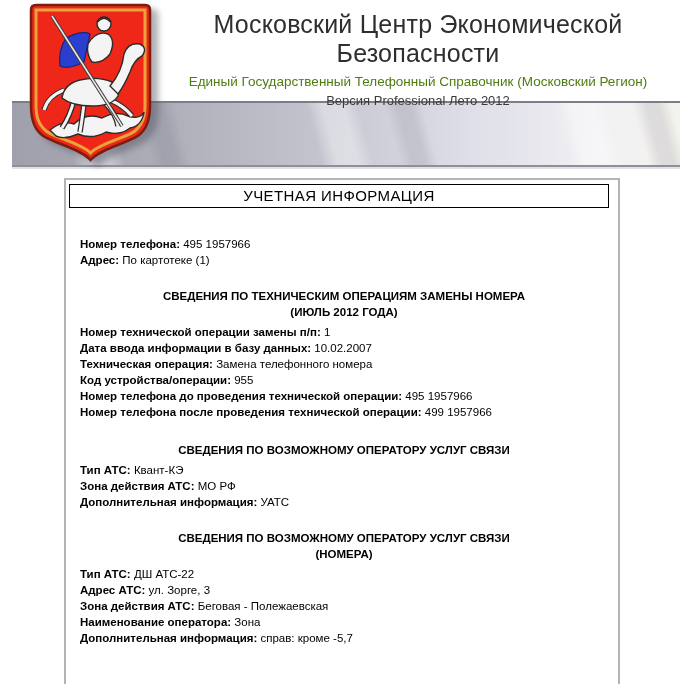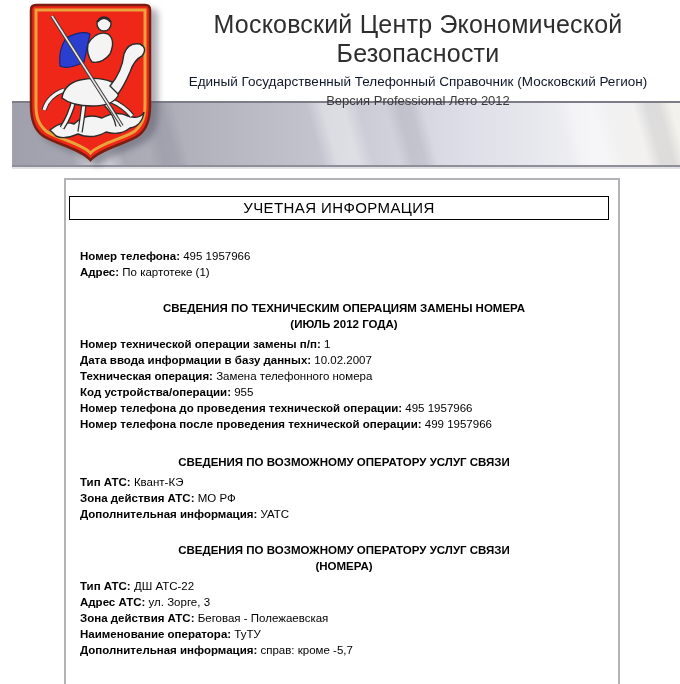--- a/index.html
+++ b/index.html
@@ -30,31 +30,31 @@
   }
   .emblem{
     position:absolute;left:28px;top:2px;width:125px;height:160px;
     filter:drop-shadow(7px 5px 3px rgba(80,80,95,.45));
   }
   .header-text{
     position:absolute;left:158px;right:2px;top:10px;
     text-align:center;color:#333;
   }
   .header-title{font-size:25px;font-weight:400;color:#2e2e2e;letter-spacing:.2px;margin:0 0 6px 0;}
-  .header-sub{font-size:13.5px;color:#0f172a;margin:0 0 4px 0;}
+  .header-sub{font-size:13.5px;color:#4d7c0f;margin:0 0 4px 0;}
   .header-ver{font-size:13px;color:#3a3a3a;margin:4px;}
 
   
   .doc{
     position:absolute;left:64px;top:178px;width:552px;height:520px;
     background:#fff;border:2px solid #b4b4b8;
     color:#000;
   }
   .doc-title-box{
-    margin:16px 9px 0 3px;height:22px;
+    margin:4px 9px 0 3px;height:22px;
     border:1px solid #000;
     text-align:center;line-height:22px;
     font-size:15px;letter-spacing:.4px;
   }
   .doc-body{padding:0 10px 0 14px;font-size:11.5px;line-height:16px;}
   .line .lbl{font-weight:bold;}
   .account{margin-top:28px;}
   .sec-head{margin-top:20px;text-align:center;font-weight:bold;font-size:11.5px;line-height:16px;}
   .sec-sub{text-align:center;font-weight:bold;font-size:11.5px;line-height:16px;}
   .fields{margin-top:4px;}
@@ -189,21 +189,21 @@
         <div class="line">
           <span class="lbl">Адрес АТС:</span>
           <span>ул. Зорге, 3</span>
         </div>
         <div class="line">
           <span class="lbl">Зона действия АТС:</span>
           <span>Беговая - Полежаевская</span>
         </div>
         <div class="line">
           <span class="lbl">Наименование оператора:</span>
-          <span>ТуТУ</span>
+          <span>Зона</span>
         </div>
         <div class="line">
           <span class="lbl">Дополнительная информация:</span>
           <span>справ: кроме -5,7</span>
         </div>
       </div>
     </div>
 
   </div>
 </div>

